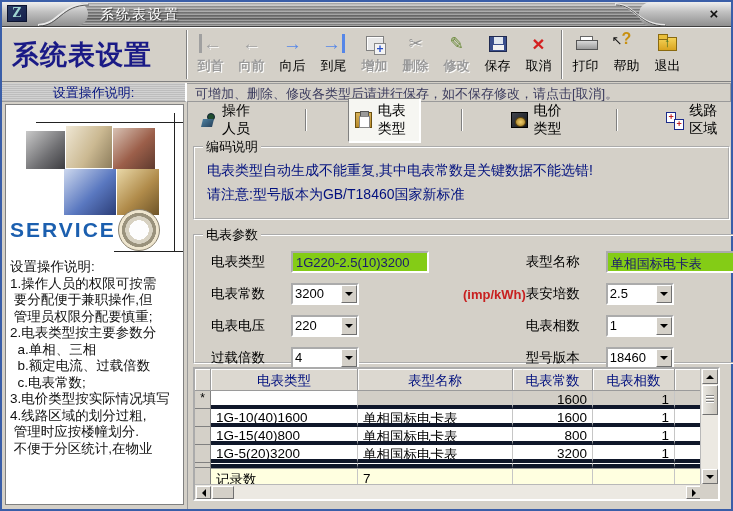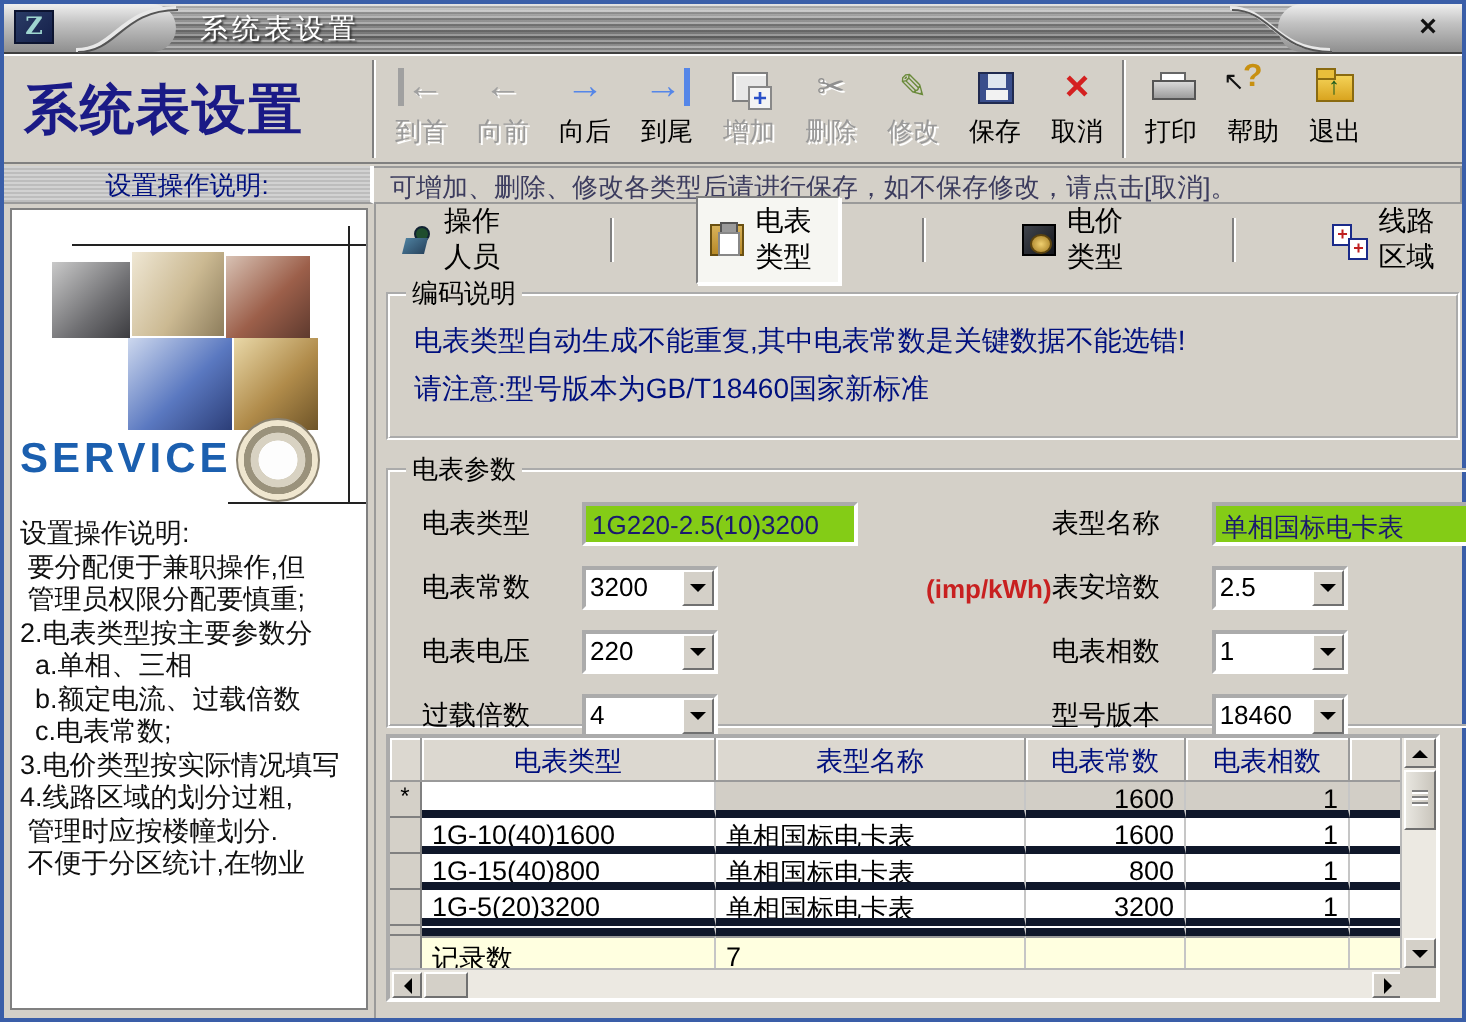--- a/index.html
+++ b/index.html
@@ -47,21 +47,21 @@
     display:flex; align-items:center;
   }
   .app-title {
     width:182px; padding-left:10px; font-family:"DejaVu Serif","Liberation Serif",serif;
     font-size:27px; font-weight:bold; color:#1A1A86; letter-spacing:1px; white-space:nowrap;
   }
   .vsep { width:2px; align-self:stretch; border-left:1px solid #808080; border-right:1px solid #fff; margin:2px 2px; }
   .tbtn { width:41px; height:48px; display:flex; flex-direction:column; align-items:center; justify-content:flex-start; }
   .tbtn .ic { height:26px; width:30px; display:flex; align-items:center; justify-content:center; position:relative; }
   .tbtn .lbl { font-size:13px; color:#000; white-space:nowrap; }
-  .tbtn.disabled .lbl { color:#9a9a9a; text-shadow:1px 1px 0 #fff; }
+  .tbtn.disabled .lbl { color:#9a9a9a; text-shadow:1px 1px 0 #fff;font-weight:bold; }
   .arr { font-size:19px; font-weight:bold; color:#5586E8; line-height:1; }
   .arr.gray { color:#a0a0a0; text-shadow:1px 1px 0 #fff; }
   .bar-l { border-left:3px solid currentColor; padding-left:1px; }
   .bar-r { border-right:3px solid currentColor; padding-right:1px; }
   .glyph { font-size:17px; line-height:1; }
   .glyph.gray { color:#909090; text-shadow:1px 1px 0 #fff; }
   .cancel-x { color:#D42020; font-size:21px; font-weight:bold; line-height:1; }
 
   
   .i-add { width:18px; height:15px; background:#e8e8e8; border:1px solid #808080; position:relative; box-shadow:1px 1px 0 #fff inset; }
@@ -298,20 +298,21 @@
         <div class="tile t1"></div>
         <div class="tile t2"></div>
         <div class="tile t3"></div>
         <div class="tile t4"></div>
         <div class="tile t5"></div>
         <div class="tile t6"></div>
         <div class="service">SERVICE</div>
       </div>
       <div class="instructions">
         <div>设置操作说明:</div>
+        <div>1.操作人员的权限可按需</div>
         <div> 要分配便于兼职操作,但</div>
         <div> 管理员权限分配要慎重;</div>
         <div>2.电表类型按主要参数分</div>
         <div>  a.单相、三相</div>
         <div>  b.额定电流、过载倍数</div>
         <div>  c.电表常数;</div>
         <div>3.电价类型按实际情况填写</div>
         <div>4.线路区域的划分过粗,</div>
         <div> 管理时应按楼幢划分.</div>
         <div> 不便于分区统计,在物业</div>

